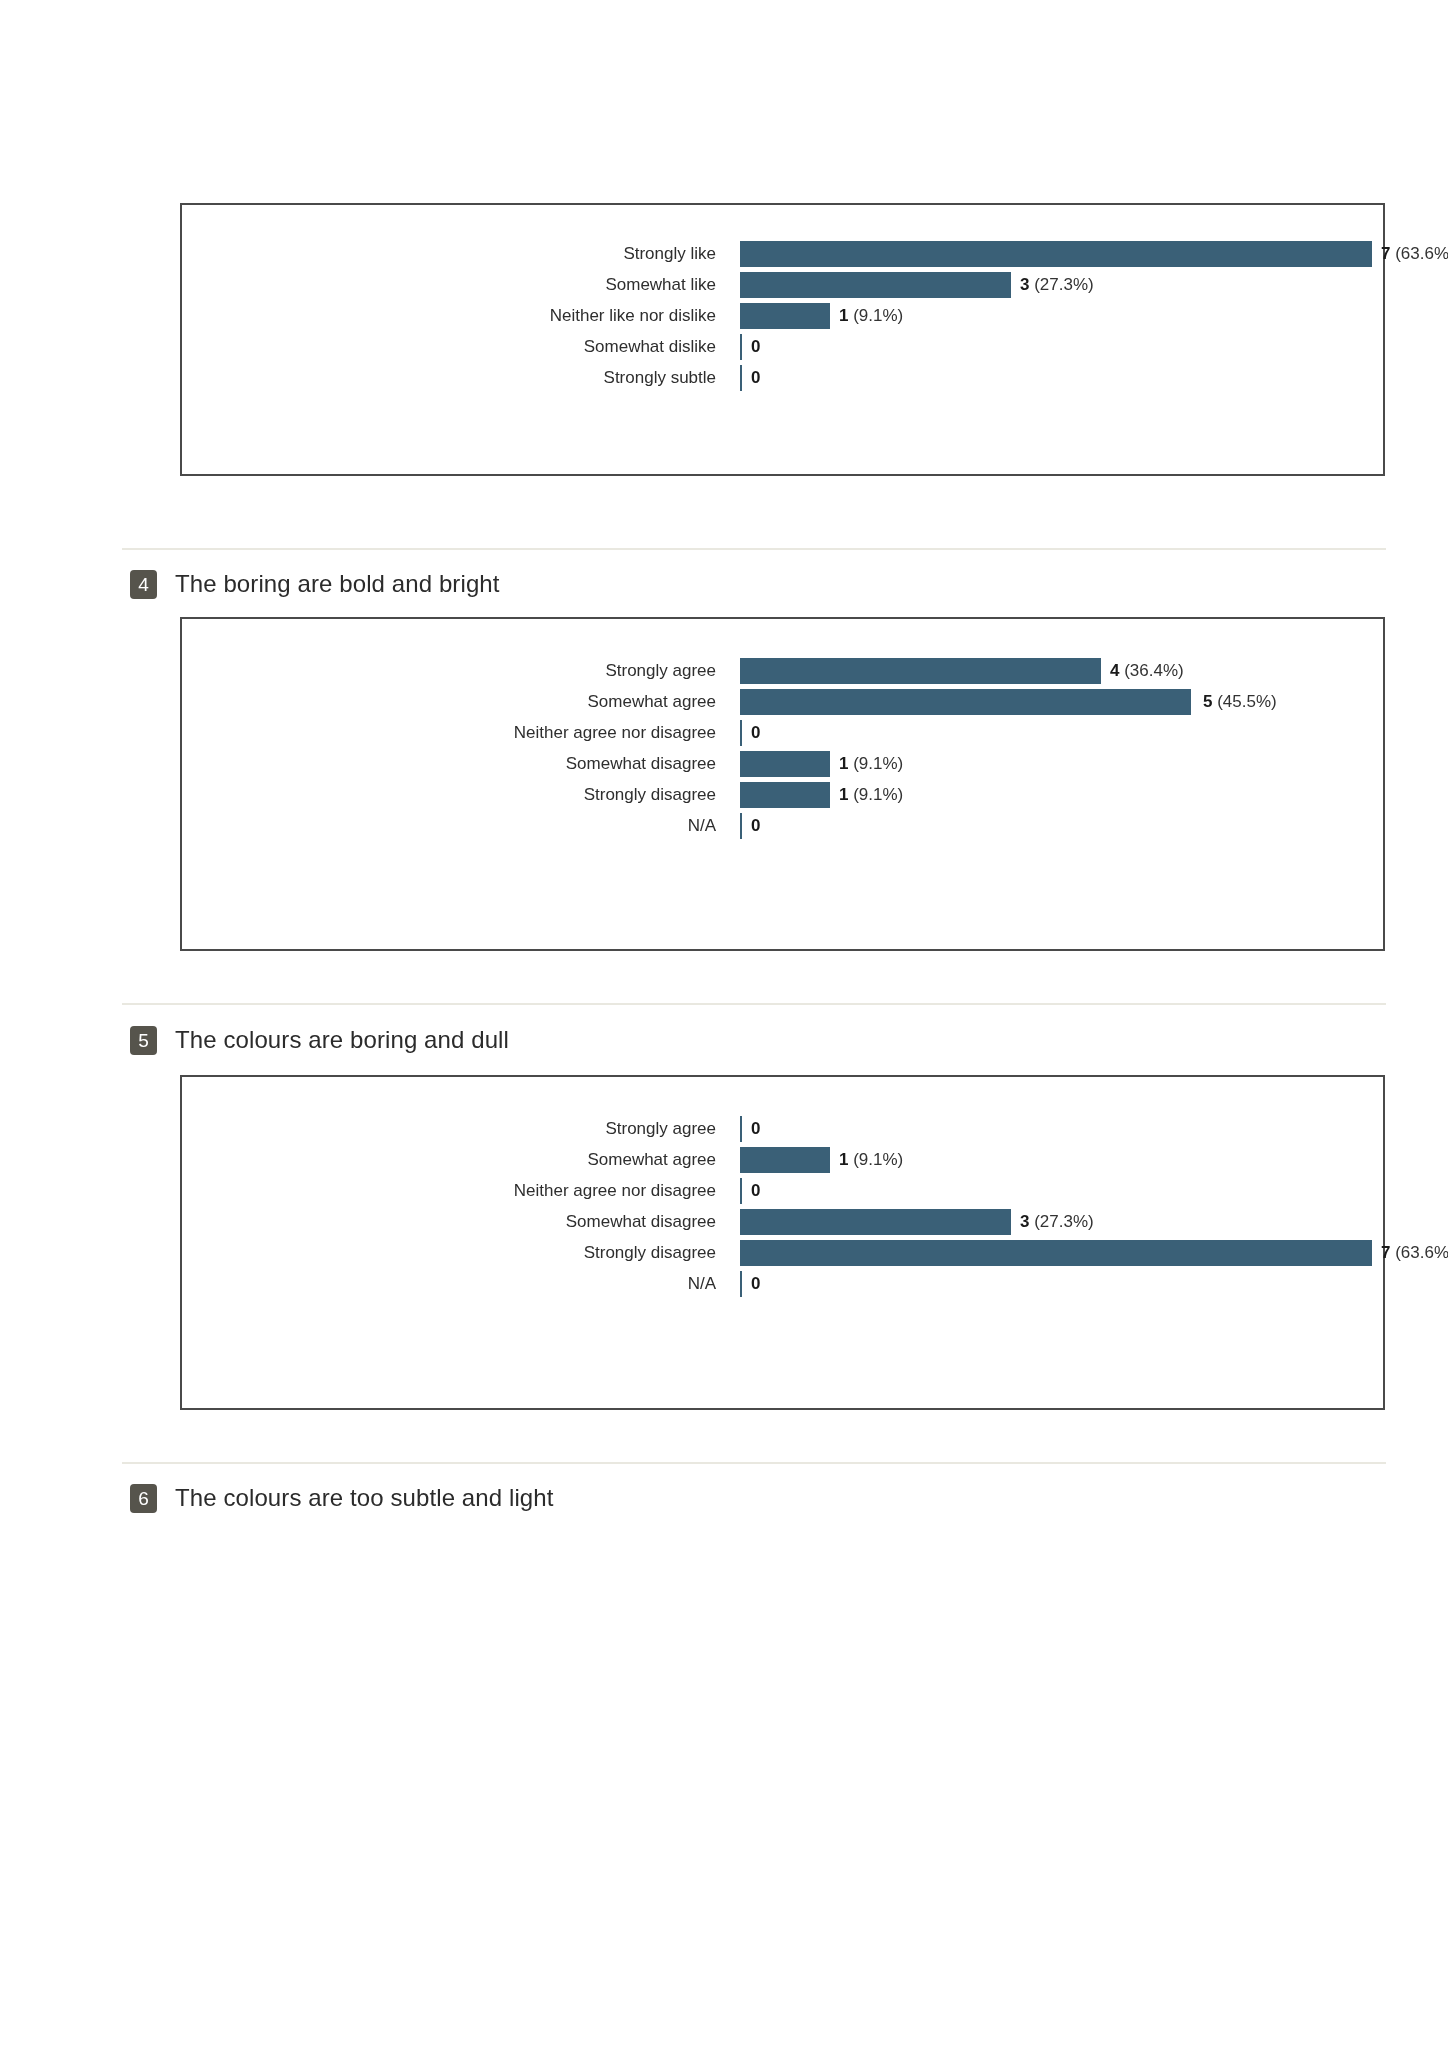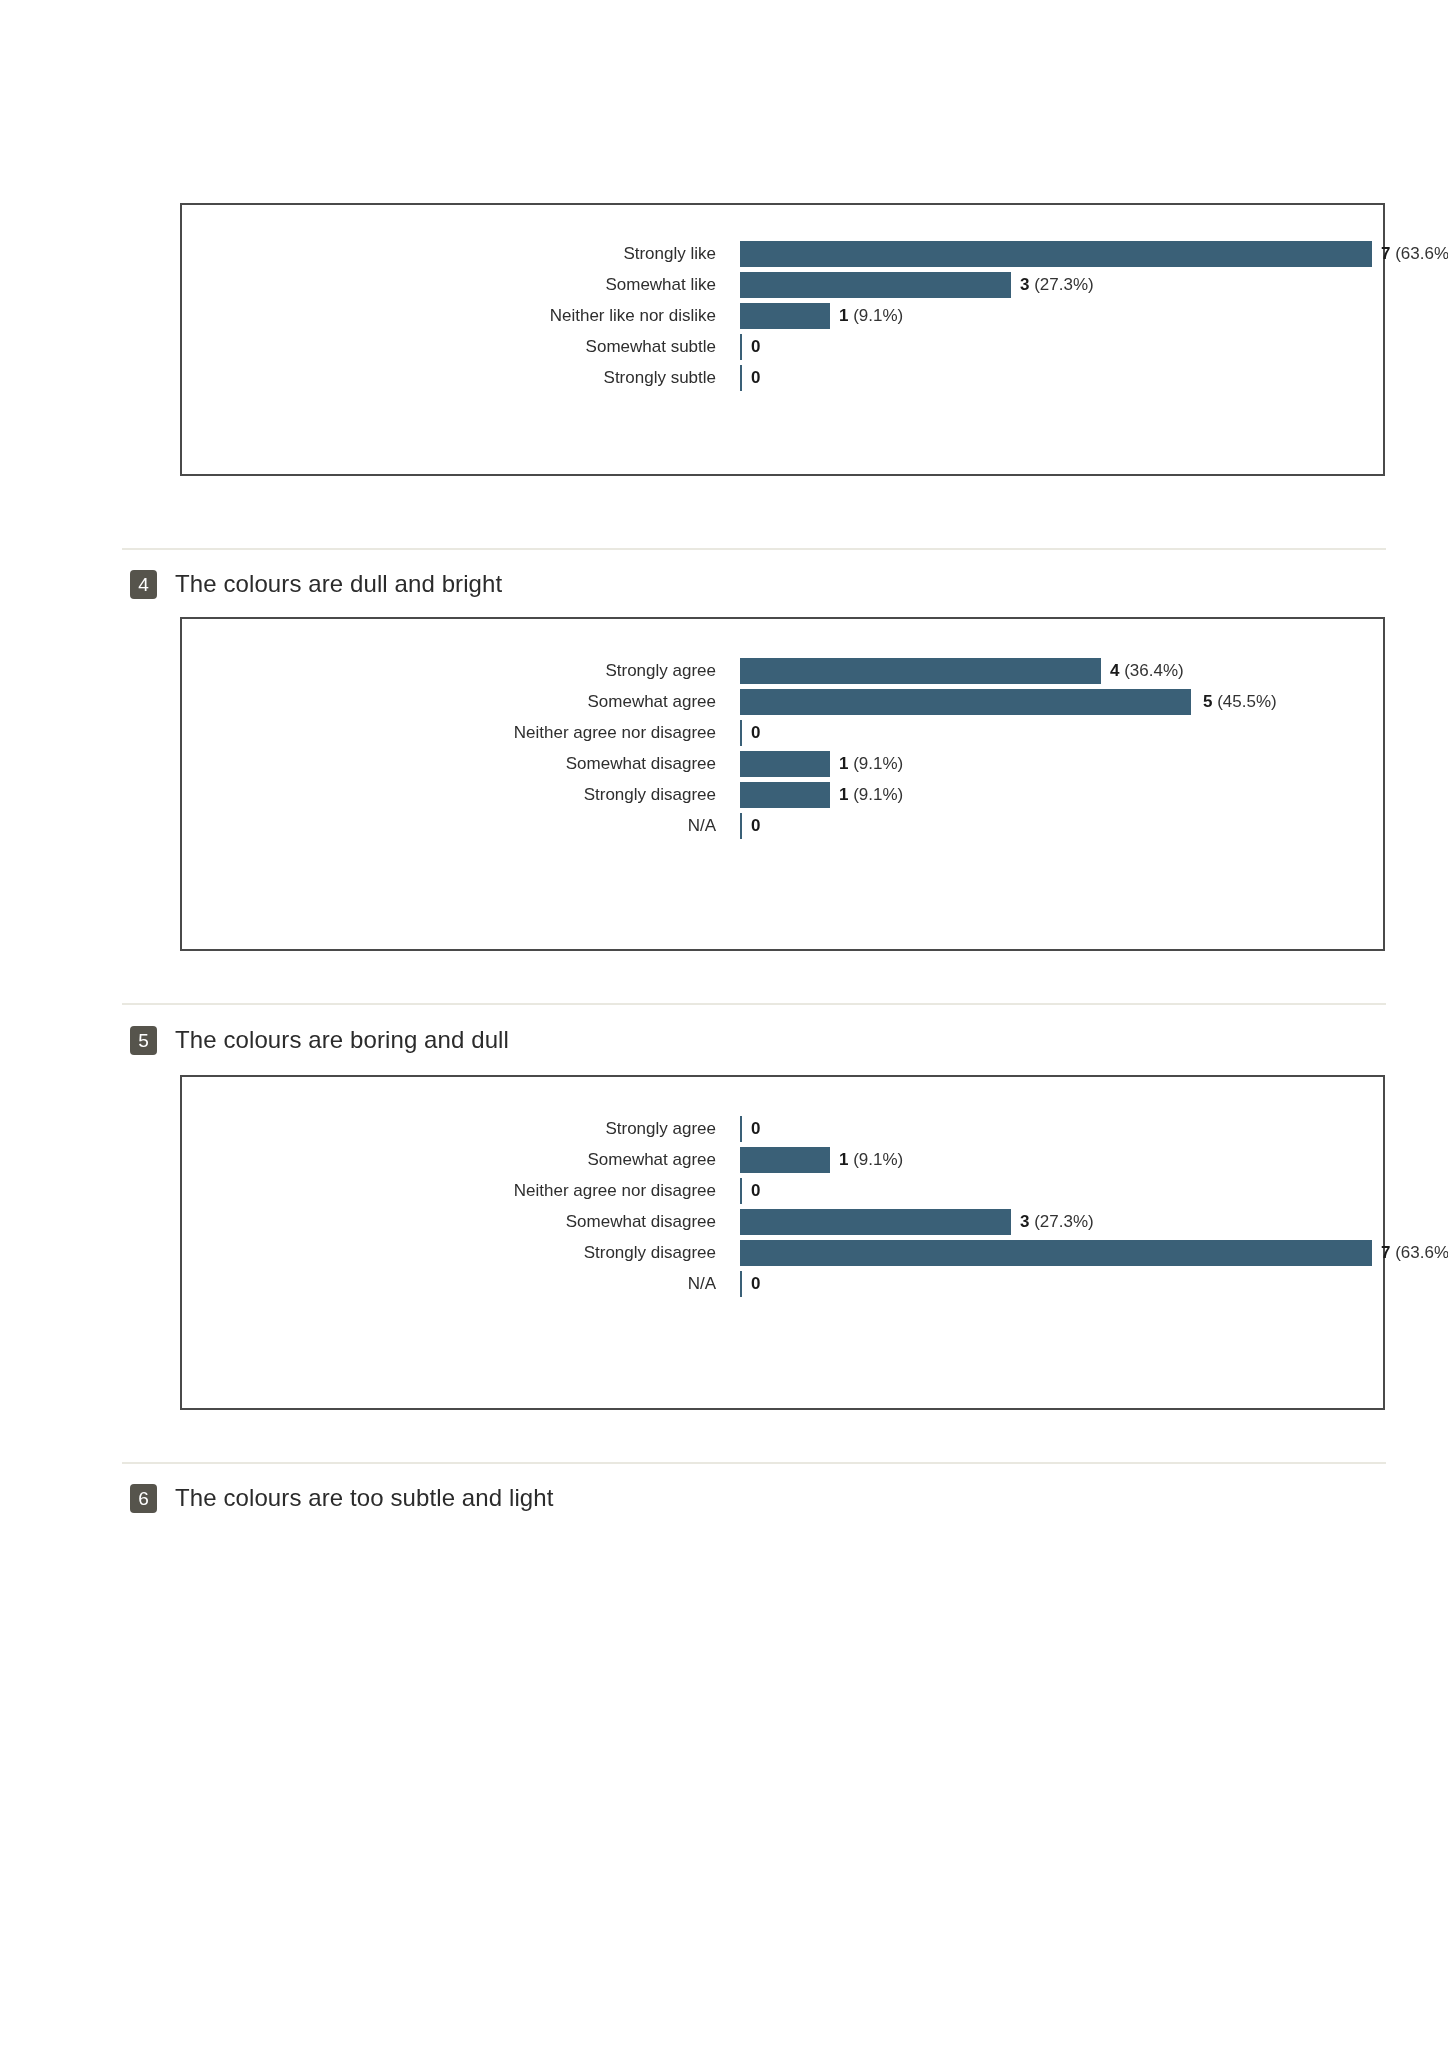--- a/index.html
+++ b/index.html
@@ -163,41 +163,41 @@
           </div>
         </div>
         <div class="bar-row" style="top: 98px;">
           <div class="bar-label">Neither like nor dislike</div>
           <div class="bar-track">
             <div class="bar-fill" style="width: 90px; background: rgb(58, 96, 119);"></div>
             <div class="bar-value" style="left: 90px;"><span class="v-count">1</span><span class="v-pct"> (9.1%)</span></div>
           </div>
         </div>
         <div class="bar-row" style="top: 129px;">
-          <div class="bar-label">Somewhat subtle</div>
+          <div class="bar-label">Somewhat dislike</div>
           <div class="bar-track">
             <div class="bar-zero-tick" style="background: rgb(58, 96, 119);"></div>
             <div class="bar-value" style="left: 2px;"><span class="v-count">0</span></div>
           </div>
         </div>
         <div class="bar-row" style="top: 160px;">
           <div class="bar-label">Strongly subtle</div>
           <div class="bar-track">
             <div class="bar-zero-tick" style="background: rgb(58, 96, 119);"></div>
             <div class="bar-value" style="left: 2px;"><span class="v-count">0</span></div>
           </div>
         </div>
       </div>
   </div>
 
   <div class="separator" style="top:548px;"></div>
 
   <div class="question-header" style="position:absolute; left:0; top:562px;">
     <div class="q-badge">4</div>
-    <div class="q-title">The colours are dull and bright</div>
+    <div class="q-title">The boring are bold and bright</div>
   </div>
 
   <div class="chart-box" id="chart-box-1" style="left:180px; top:617px; width:1205px; height:334px;">
     <div class="chart-inner" id="chart-inner-1">
         <div class="bar-row" style="top: 39px;">
           <div class="bar-label">Strongly agree</div>
           <div class="bar-track">
             <div class="bar-fill" style="width: 361px; background: rgb(58, 96, 119);"></div>
             <div class="bar-value" style="left: 361px;"><span class="v-count">4</span><span class="v-pct"> (36.4%)</span></div>
           </div>

